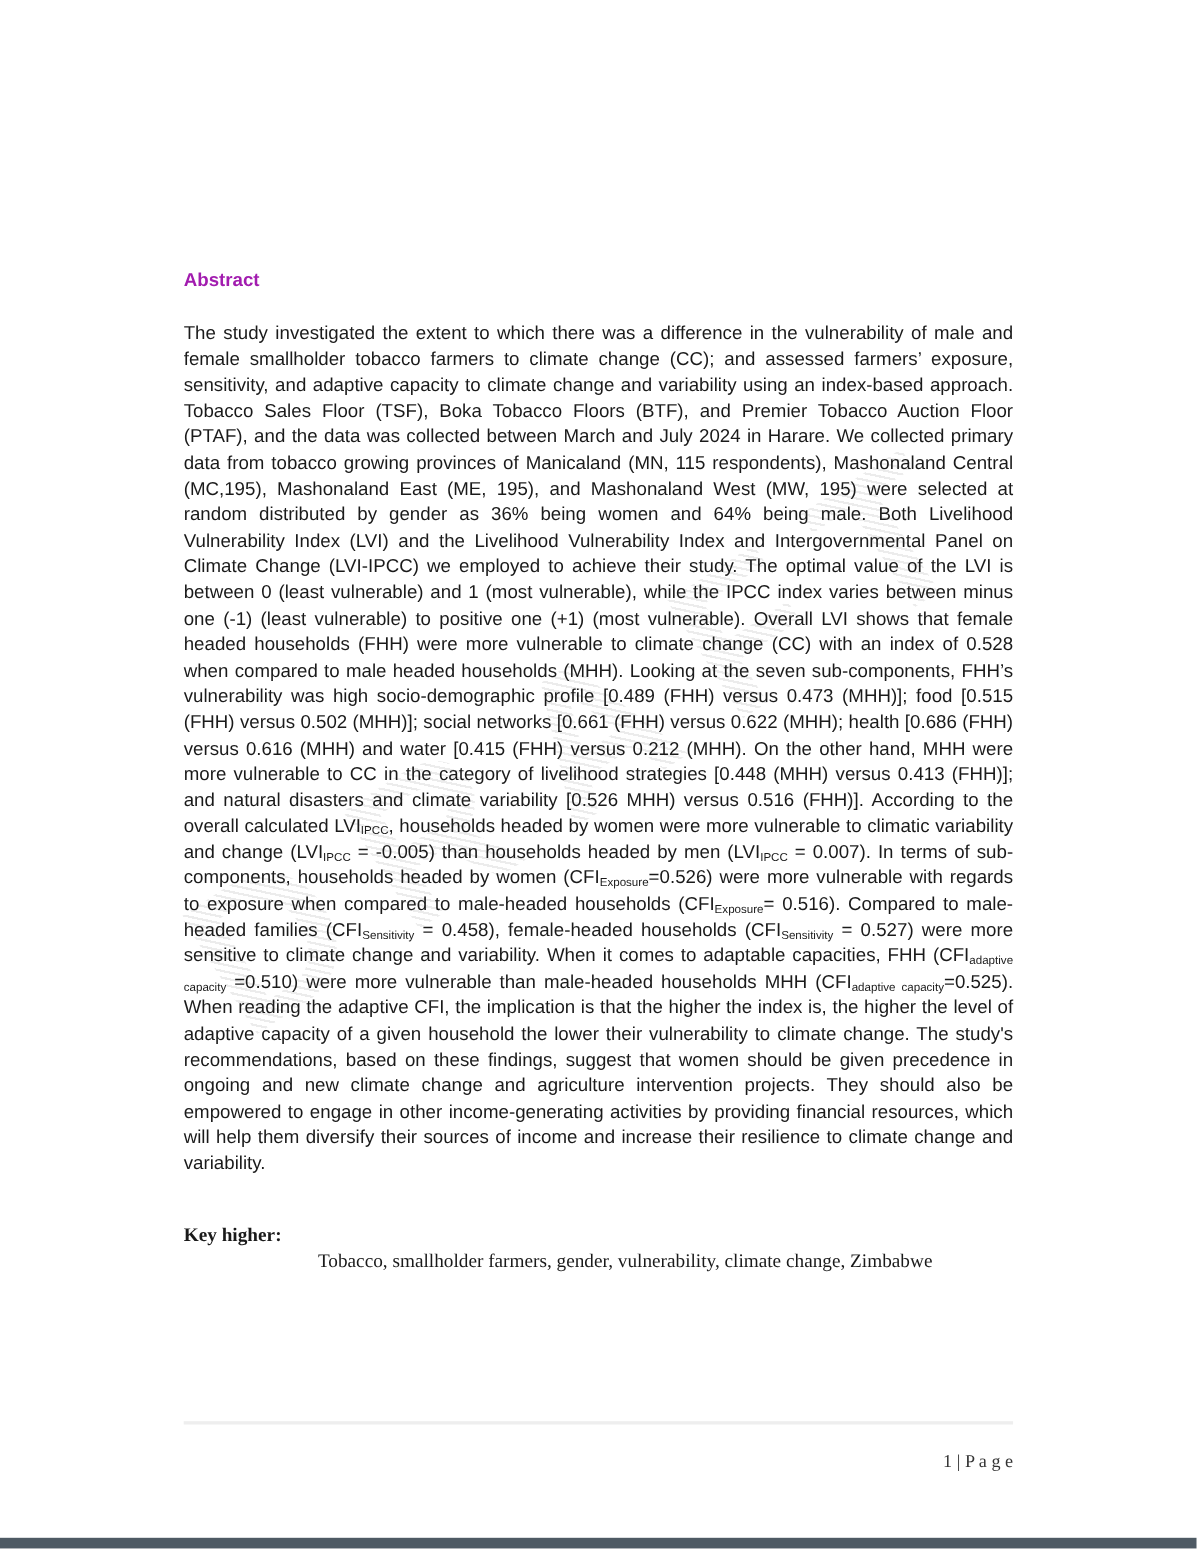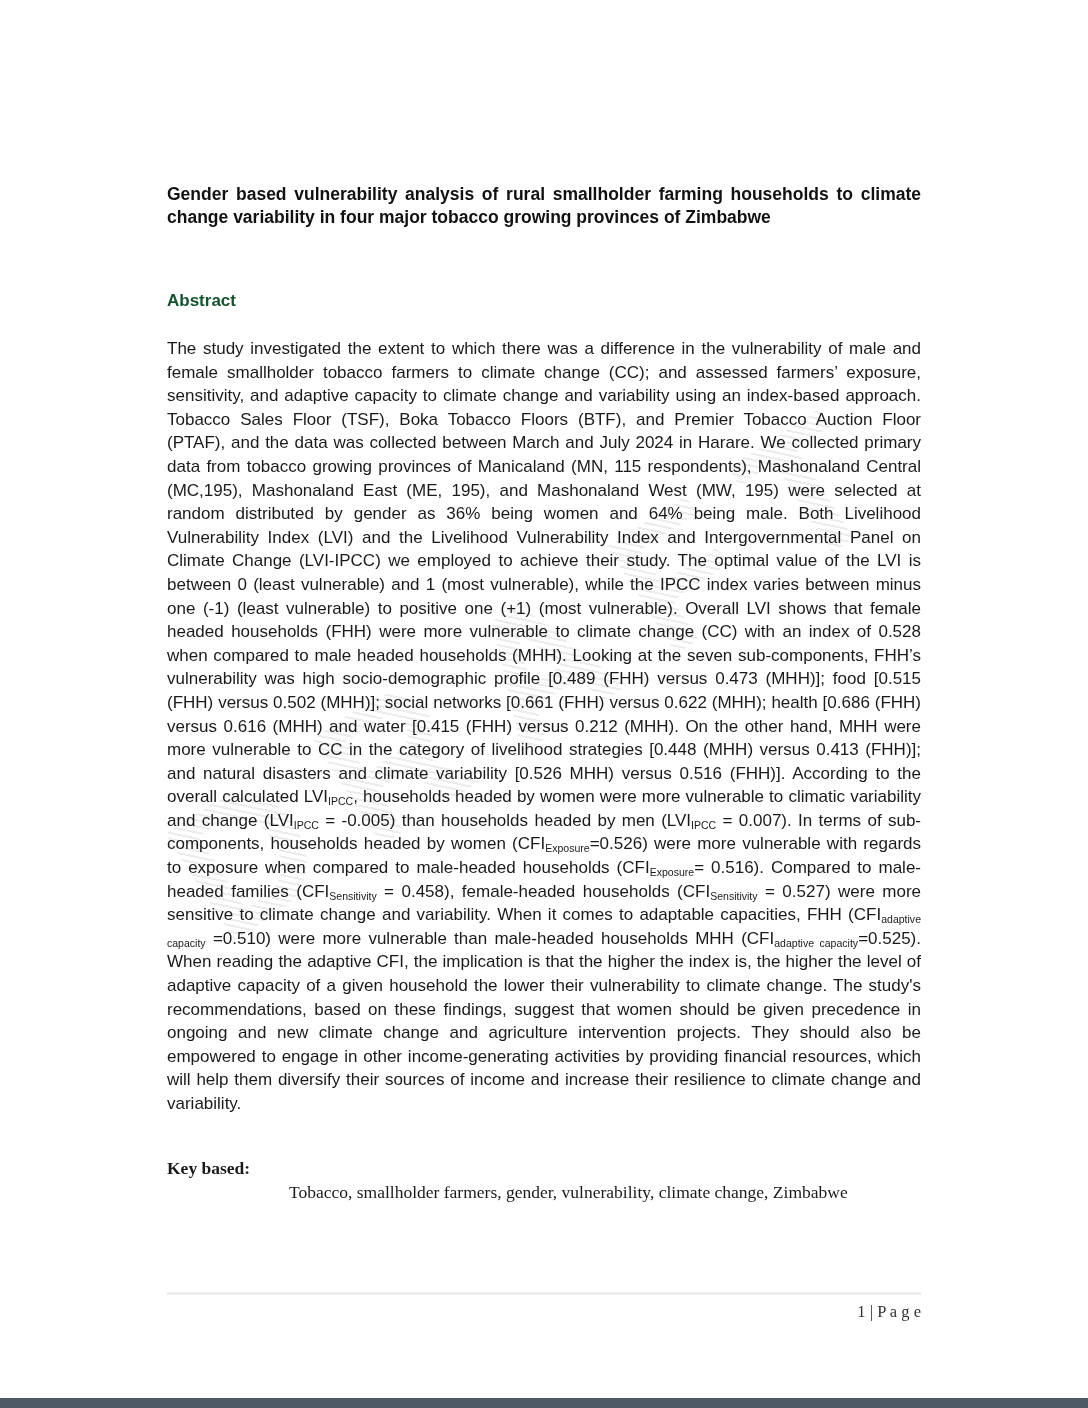--- a/index.html
+++ b/index.html
@@ -27,21 +27,21 @@
     line-height: 23px;
     font-weight: bold;
     margin: 0;
     text-align: justify;
     color: #111;
   }
   .abstract-heading {
     font-size: 17px;
     font-weight: bold;
     margin: 62px 0 0 0;
-    color: #14532d;
+    color: #a21caf;
   }
   .abstract-body {
     margin: 26px 0 4px 0;
     font-size: 17px;
     line-height: 23.6px;
     text-align: justify;
     color: #1a1a1a;
   }
   .abstract-body sub {
     font-size: 0.62em;
@@ -64,21 +64,21 @@
     flex: 1;
     text-align: justify;
     margin-top: 24px;
   }
   .footer {
     position: absolute;
     left: 167px;
     right: 167px;
     top: 1292px;
     border-top: 3px solid #eeeeee;
-    padding-top: 7px;
+    padding-top: 24px;
     text-align: right;
     font-family: "Liberation Serif", serif;
     font-size: 16.5px;
     color: #333;
   }
   .bottom-bar {
     position: absolute;
     left: 0;
     right: 0;
     bottom: 0;
@@ -108,28 +108,27 @@
 </head>
 <body>
 
 <div class="page">
 
   <div class="watermark">
     <span>DRAFT</span>
   </div>
 
   <div class="content">
-    <h1 class="title">Gender based vulnerability analysis of rural smallholder farming households to climate change variability in four major tobacco growing provinces of Zimbabwe</h1>
 
     <h2 class="abstract-heading">Abstract</h2>
 
     <p class="abstract-body" id="abstract-body">The study investigated the extent to which there was a difference in the vulnerability of male and female smallholder tobacco farmers to climate change (CC); and assessed farmers’ exposure, sensitivity, and adaptive capacity to climate change and variability using an index-based approach. Tobacco Sales Floor (TSF), Boka Tobacco Floors (BTF), and Premier Tobacco Auction Floor (PTAF), and the data was collected between March and July 2024 in Harare. We collected primary data from tobacco growing provinces of Manicaland (MN, 115 respondents), Mashonaland Central (MC,195), Mashonaland East (ME, 195), and Mashonaland West (MW, 195) were selected at random distributed by gender as 36% being women and 64% being male. Both Livelihood Vulnerability Index (LVI) and the Livelihood Vulnerability Index and Intergovernmental Panel on Climate Change (LVI-IPCC) we employed to achieve their study. The optimal value of the LVI is between 0 (least vulnerable) and 1 (most vulnerable), while the IPCC index varies between minus one (-1) (least vulnerable) to positive one (+1) (most vulnerable). Overall LVI shows that female headed households (FHH) were more vulnerable to climate change (CC) with an index of 0.528 when compared to male headed households (MHH). Looking at the seven sub-components, FHH’s vulnerability was high socio-demographic profile [0.489 (FHH) versus 0.473 (MHH)]; food [0.515 (FHH) versus 0.502 (MHH)]; social networks [0.661 (FHH) versus 0.622 (MHH); health [0.686 (FHH) versus 0.616 (MHH) and water [0.415 (FHH) versus 0.212 (MHH). On the other hand, MHH were more vulnerable to CC in the category of livelihood strategies [0.448 (MHH) versus 0.413 (FHH)]; and natural disasters and climate variability [0.526 MHH) versus 0.516 (FHH)]. According to the overall calculated LVI<sub>IPCC</sub>, households headed by women were more vulnerable to climatic variability and change (LVI<sub>IPCC</sub> = -0.005) than households headed by men (LVI<sub>IPCC</sub> = 0.007). In terms of sub-components, households headed by women (CFI<sub>Exposure</sub>=0.526) were more vulnerable with regards to exposure when compared to male-headed households (CFI<sub>Exposure</sub>= 0.516). Compared to male-headed families (CFI<sub>Sensitivity</sub> = 0.458), female-headed households (CFI<sub>Sensitivity</sub> = 0.527) were more sensitive to climate change and variability. When it comes to adaptable capacities, FHH (CFI<sub>adaptive capacity</sub> =0.510) were more vulnerable than male-headed households MHH (CFI<sub>adaptive capacity</sub>=0.525). When reading the adaptive CFI, the implication is that the higher the index is, the higher the level of adaptive capacity of a given household the lower their vulnerability to climate change. The study's recommendations, based on these findings, suggest that women should be given precedence in ongoing and new climate change and agriculture intervention projects. They should also be empowered to engage in other income-generating activities by providing financial resources, which will help them diversify their sources of income and increase their resilience to climate change and variability.</p>
 
     <div class="keywords">
-      <span class="kw-label">Key based:</span>
+      <span class="kw-label">Key higher:</span>
       <span class="kw-text">Tobacco, smallholder farmers, gender, vulnerability, climate change, Zimbabwe</span>
     </div>
   </div>
 
   <div class="footer">
     <span class="footer-text">1 | P a g e</span>
   </div>
 
   <div class="bottom-bar"></div>
 

